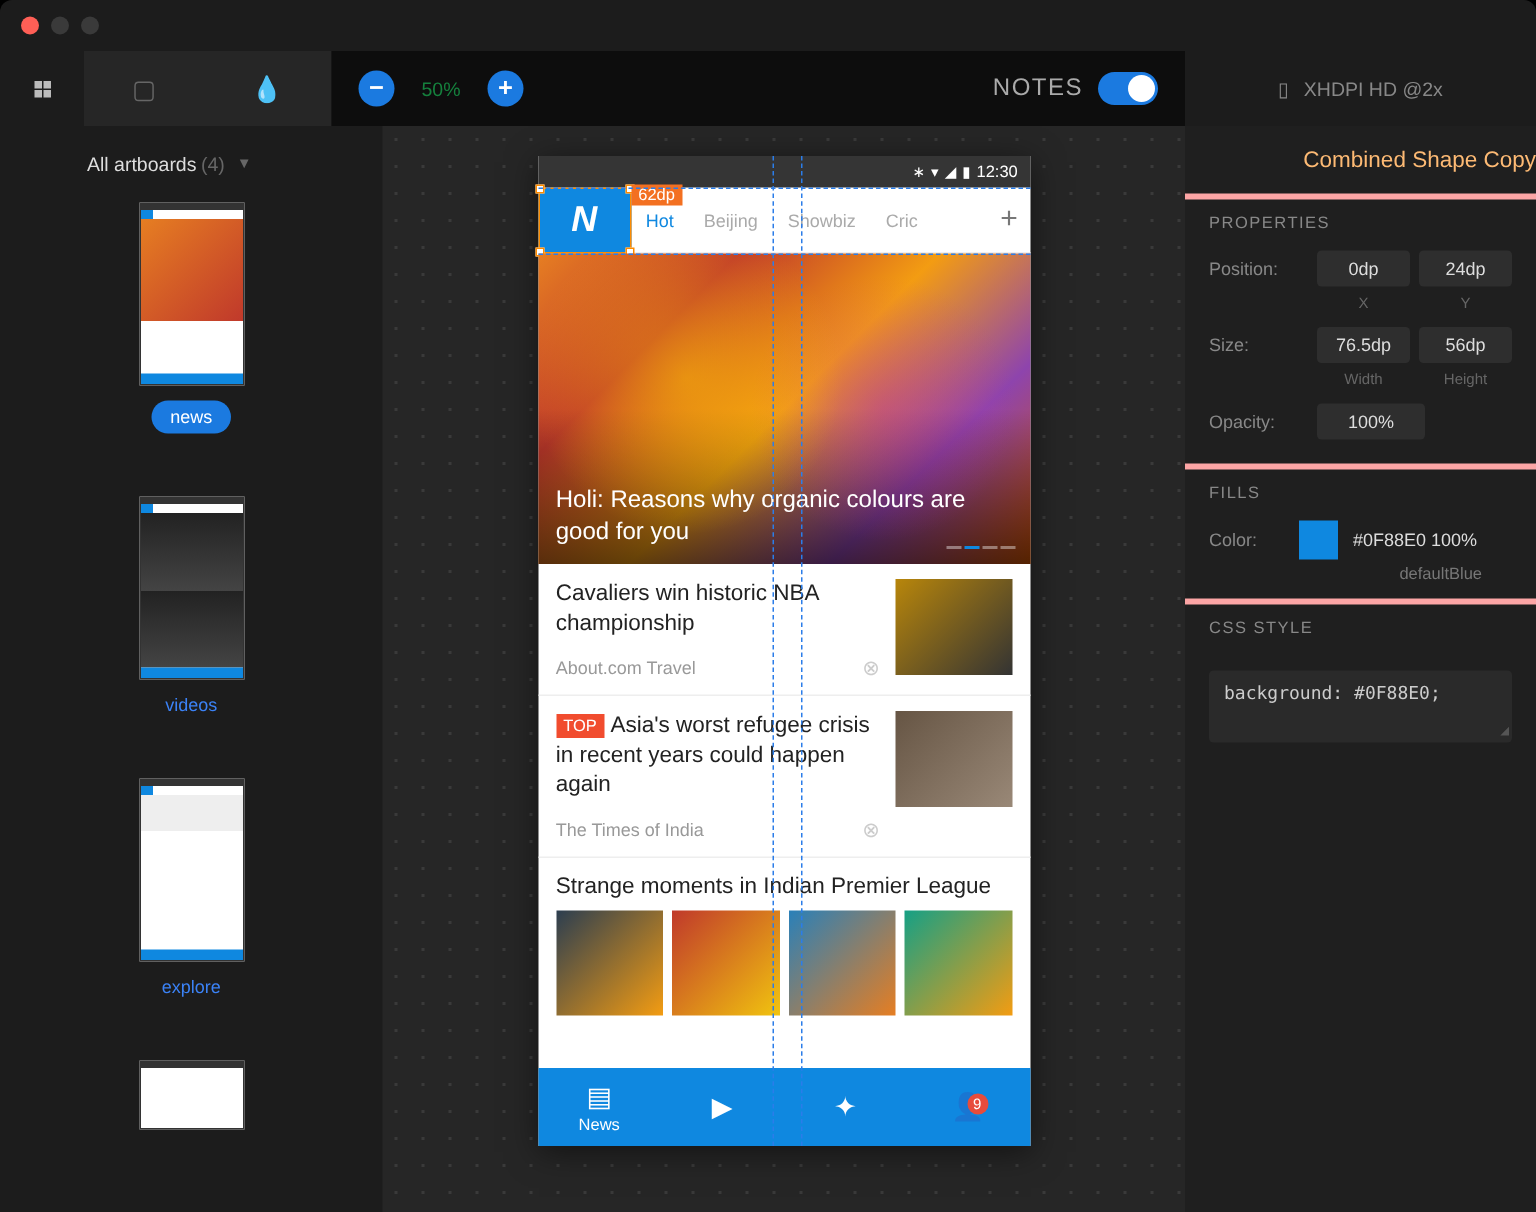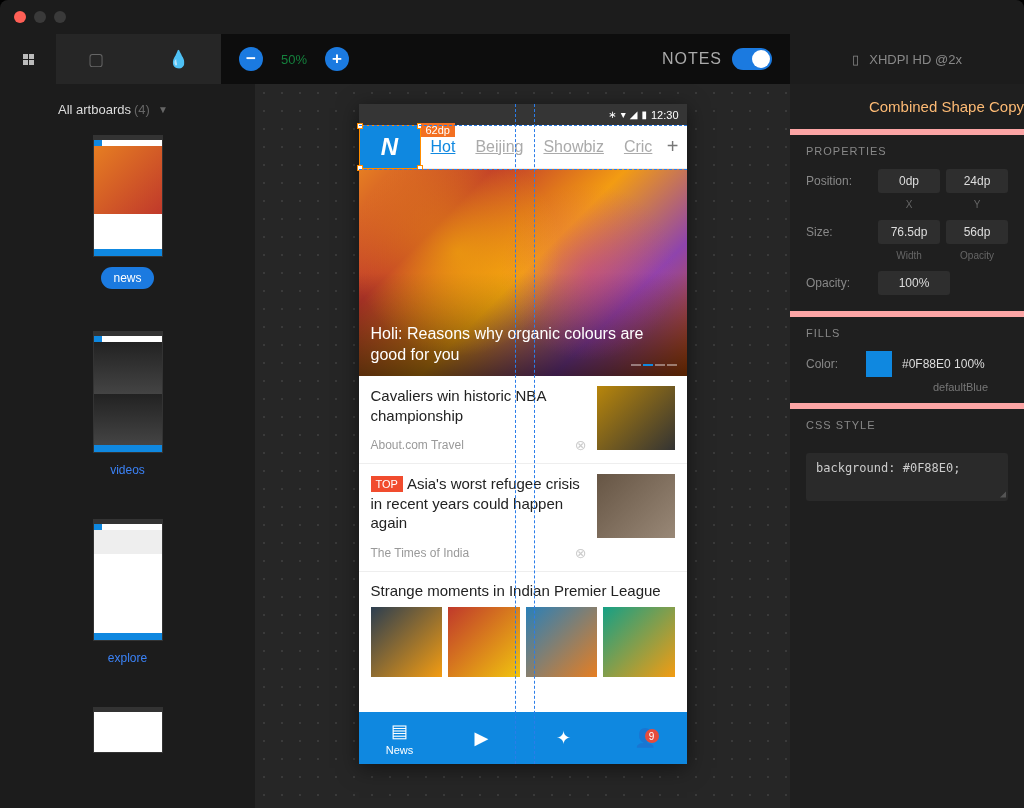--- a/index.html
+++ b/index.html
@@ -35,21 +35,21 @@
 .phone { width: 328px; height: 660px; background: #fff; margin-top: 20px; position: relative; box-shadow: 0 4px 20px rgba(0,0,0,0.5); }
 .statusbar { height: 21px; background: #353535; color: #fff; display: flex; align-items: center; justify-content: flex-end; padding: 0 8px; font-size: 11px; gap: 4px; }
 .sb-icon-tiny { font-size: 10px; }
 .tabbar { height: 44px; display: flex; align-items: center; position: relative; border-bottom: 1px solid #eee; }
 .logo { width: 62px; height: 44px; background: #0f88e0; color: #fff; display: flex; align-items: center; justify-content: center; font-size: 24px; font-weight: 900; font-style: italic; position: relative; }
 .sel-outline { position: absolute; inset: 0; border: 1px solid #ff8c00; }
 .sel-handle { position: absolute; width: 6px; height: 6px; background: #fff; border: 1px solid #ff8c00; }
 .sel-h-tl { top: -3px; left: -3px; } .sel-h-tr { top: -3px; right: -3px; }
 .sel-h-bl { bottom: -3px; left: -3px; } .sel-h-br { bottom: -3px; right: -3px; }
 .dp-label { position: absolute; top: -2px; left: 62px; background: #f37021; color: #fff; font-size: 11px; padding: 1px 5px; z-index: 5; }
-.tab { color: #aaa; font-size: 16px; padding: 16px 10px; cursor: pointer; text-decoration: underline; }
+.tab { color: #aaa; font-size: 12px; padding: 16px 10px; cursor: pointer; }
 .tab.active { color: #0f88e0; }
 .tab-plus { position: absolute; right: 8px; color: #777; font-size: 20px; }
 .hero { height: 207px; position: relative; background: linear-gradient(135deg, #e67e22 0%, #c0392b 25%, #f39c12 50%, #8e44ad 75%, #d35400 100%); color: #fff; }
 .hero-img { position: absolute; inset: 0; background: radial-gradient(circle at 30% 40%, rgba(255,200,0,0.5), transparent 40%), radial-gradient(circle at 70% 50%, rgba(200,50,150,0.4), transparent 35%), linear-gradient(180deg, rgba(0,0,0,0) 50%, rgba(0,0,0,0.6) 100%); }
 .hero-text { position: absolute; bottom: 10px; left: 12px; right: 40px; font-size: 16px; line-height: 1.3; font-weight: 500; }
 .hero-dots { position: absolute; bottom: 10px; right: 10px; display: flex; gap: 2px; }
 .hero-dot { width: 10px; height: 2px; background: rgba(255,255,255,0.4); }
 .hero-dot.active { background: #0f88e0; }
 .item { display: flex; padding: 10px 12px; border-bottom: 1px solid #eee; gap: 10px; }
 .item-body { flex: 1; }
@@ -69,21 +69,21 @@
 .g4 { background: linear-gradient(135deg, #16a085, #f39c12); }
 .bottomnav { position: absolute; bottom: 0; left: 0; right: 0; height: 52px; background: #0f88e0; display: flex; align-items: center; }
 .bn-item { flex: 1; display: flex; flex-direction: column; align-items: center; color: #fff; cursor: pointer; position: relative; }
 .bn-icon { font-size: 18px; }
 .bn-label { font-size: 11px; margin-top: 2px; }
 .bn-badge { position: absolute; top: 2px; right: 28px; background: #e74c3c; color: #fff; font-size: 10px; width: 14px; height: 14px; border-radius: 50%; display: flex; align-items: center; justify-content: center; }
 .guide-v { position: absolute; top: 0; bottom: 0; border-left: 1px dashed #2b7de9; z-index: 10; pointer-events: none; }
 .guide-h { position: absolute; left: 0; right: 0; border-top: 1px dashed #2b7de9; z-index: 10; pointer-events: none; }
 .panel { width: 234px; background: #1f1f1f; color: #aaa; font-size: 12px; overflow-y: auto; }
 .panel-title { text-align: right; padding: 14px 0; color: #fdba74; font-size: 15px; }
-.panel-sect { padding: 10px 16px; border-top: 6px solid #fca5a5; }
+.panel-sect { padding: 10px 16px; border-top: 4px solid #fca5a5; }
 .panel-head { color: #888; font-size: 11px; letter-spacing: 1px; margin-bottom: 12px; }
 .prop-row { display: flex; align-items: center; margin-bottom: 6px; }
 .prop-label { width: 72px; color: #888; }
 .prop-val { flex: 1; background: #2e2e2e; color: #ddd; text-align: center; padding: 5px 0; border-radius: 3px; font-size: 12px; }
 .prop-gap { width: 6px; }
 .prop-sub { display: flex; margin-bottom: 10px; }
 .prop-sub-left { width: 72px; }
 .prop-sub-val { flex: 1; text-align: center; font-size: 10px; color: #666; }
 .color-row { display: flex; align-items: center; gap: 10px; }
 .swatch { width: 26px; height: 26px; background: #0f88e0; }
@@ -304,21 +304,21 @@
         <div class="prop-row">
           <span class="prop-label">Size:</span>
           <span class="prop-val">76.5dp</span>
           <span class="prop-gap"></span>
           <span class="prop-val">56dp</span>
         </div>
         <div class="prop-sub">
             <span class="prop-sub-left"></span>
             <span class="prop-sub-val">Width</span>
             <span class="prop-gap"></span>
-            <span class="prop-sub-val">Opacity</span>
+            <span class="prop-sub-val">Height</span>
           </div>
         <div class="prop-row">
           <span class="prop-label">Opacity:</span>
           <span class="prop-val" style="flex:0 0 72px">100%</span>
         </div>
       </div>
       <div class="panel-sect">
         <div class="panel-head">FILLS</div>
         <div class="color-row">
           <span class="prop-label" style="width:50px">Color:</span>

